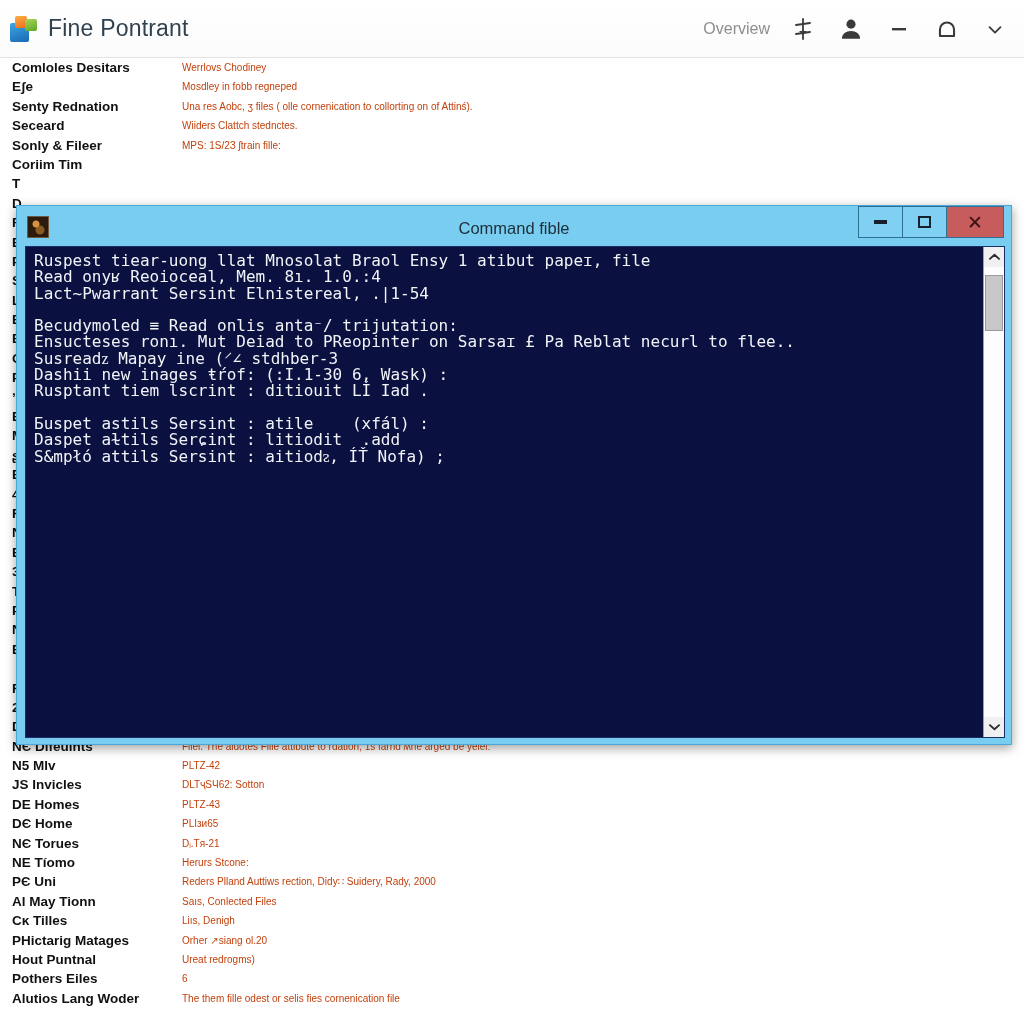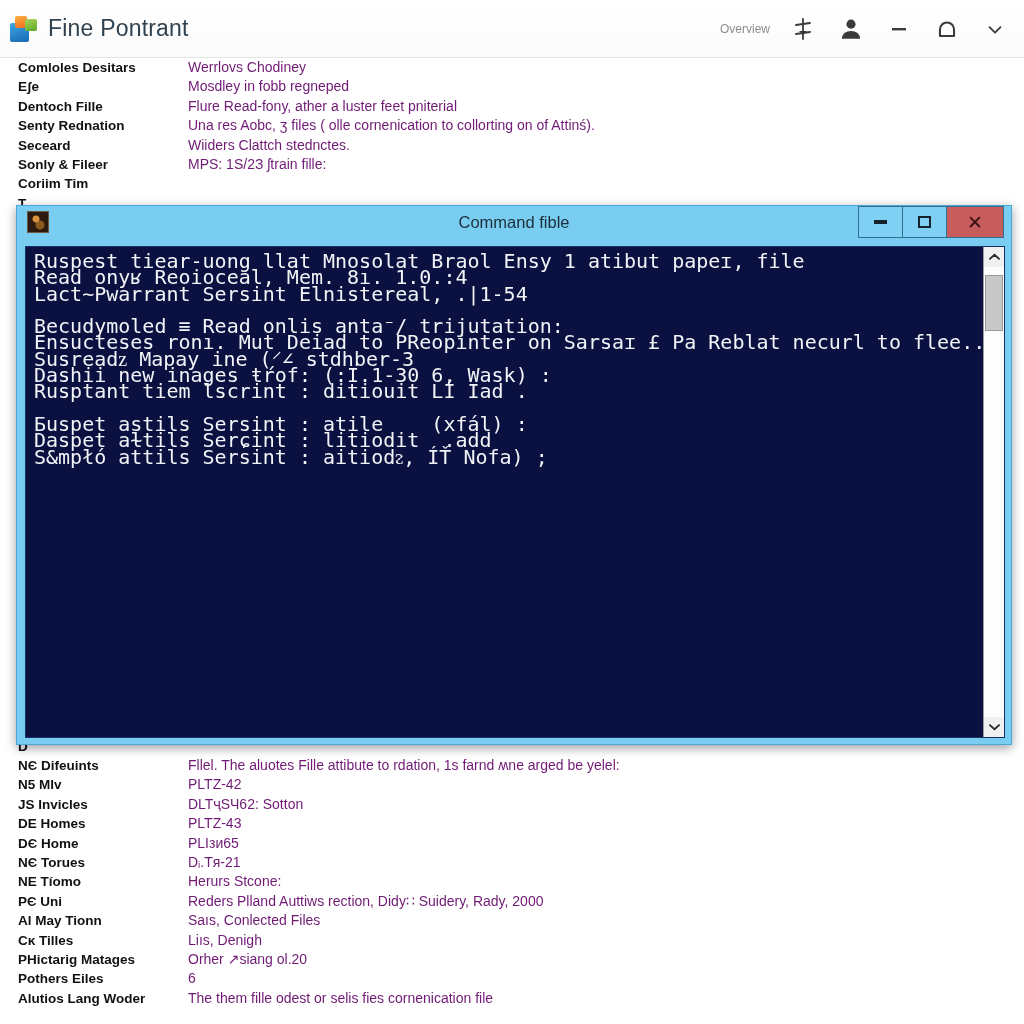--- a/index.html
+++ b/index.html
@@ -57,21 +57,21 @@
     white-space: nowrap;
     text-align: center;
   }
   #header-right {
     margin-left: auto;
     display: flex;
     align-items: center;
     gap: 18px;
   }
   #overview-link {
-    font-size: 12px;
+    font-size: 16px;
     color: #8d8d8d;
     white-space: nowrap;
   }
   .hicon {
     width: 30px; height: 30px;
     display: flex;
     align-items: center;
     justify-content: center;
     color: #3a3a3a;
   }
@@ -81,57 +81,57 @@
   #body-rows {
     position: absolute;
     left: 0; top: 58px;
     width: 1024px;
     height: 966px;
   }
   .row {
     display: flex;
     height: 19.4px;
     align-items: flex-start;
-    padding: 0 18px;
+    padding: 0 12px;
     box-sizing: border-box;
   }
   .row .lbl {
     width: 170px;
     flex: 0 0 170px;
     font-size: 13.5px;
     font-weight: bold;
     color: #111111;
     white-space: nowrap;
     overflow: hidden;
     line-height: 19.4px;
   }
   .row .desc {
     flex: 1 1 auto;
-    font-size: 14px;
-    color: #701a75;
+    font-size: 10px;
+    color: #c2410c;
     white-space: nowrap;
     overflow: hidden;
     line-height: 19.4px;
   }
 
   
   #console-window {
     position: absolute;
     left: 16px; top: 205px;
     width: 996px; height: 540px;
     background: #79cdf0;
     border: 1px solid #4aa8d8;
     box-shadow: 0 3px 10px rgba(0,0,0,.38);
     box-sizing: border-box;
   }
   #console-titlebar {
     position: relative;
     height: 32px;
     display: flex;
-    align-items: center;
+    align-items: flex-end;
   }
   #console-app-icon {
     width: 20px; height: 20px;
     margin-left: 10px;
     background: #2b1a0d;
     border: 1px solid #6b5840;
     background-image:
       radial-gradient(circle at 40% 35%, #d8913c 0 3px, transparent 4px),
       radial-gradient(circle at 60% 65%, #8a5a22 0 4px, transparent 5px);
     flex: 0 0 auto;
@@ -184,21 +184,21 @@
     background: #0a1140;
     border: 1px solid #18306a;
     box-sizing: border-box;
     display: flex;
   }
   #console-text {
     flex: 1 1 auto;
     padding: 6px 4px 4px 8px;
     color: #f2f3f7;
     font-family: "DejaVu Sans Mono", monospace;
-    font-size: 20px;
+    font-size: 16px;
     line-height: 16.3px;
     white-space: pre;
     overflow: hidden;
   }
   #console-text .blank { height: 16.3px; }
   #console-scrollbar {
     width: 20px;
     flex: 0 0 20px;
     background: #f0f0f0;
     border-left: 1px solid #a0a0a0;
@@ -282,24 +282,20 @@
 <div id="body-rows">
     <div class="row">
       <div class="lbl">Comloles Desitars</div>
       <div class="desc">Werrlovs Chodiney</div>
     </div>
     <div class="row">
       <div class="lbl">Eʃe</div>
       <div class="desc">Mosdley in fobb regneped</div>
     </div>
     <div class="row">
-      <div class="lbl">Dentoch Fille</div>
-      <div class="desc">Flure Read-fony, ather a luster feet pniterial</div>
-    </div>
-    <div class="row">
       <div class="lbl">Senty Rednation</div>
       <div class="desc">Una res Aobc, ʒ files ( olle cornenication to collorting on of Attinś).</div>
     </div>
     <div class="row">
       <div class="lbl">Seceard</div>
       <div class="desc">Wiiders Clattch stednctes.</div>
     </div>
     <div class="row">
       <div class="lbl">Sonly &amp; Fileer</div>
       <div class="desc">MPS: 1S/2З ʃtrain fille:</div>
@@ -459,20 +455,24 @@
       <div class="lbl">Al May Tionn</div>
       <div class="desc">Saıs, Conlected Files</div>
     </div>
     <div class="row">
       <div class="lbl">Cĸ Tilles</div>
       <div class="desc">Liıs, Denigh</div>
     </div>
     <div class="row">
       <div class="lbl">PHictarig Matages</div>
       <div class="desc">Orher ↗siang ol.20</div>
+    </div>
+    <div class="row">
+      <div class="lbl">Hout Puntnal</div>
+      <div class="desc">Ureat redrogms)</div>
     </div>
     <div class="row">
       <div class="lbl">Pothers Eiles</div>
       <div class="desc">6</div>
     </div>
     <div class="row">
       <div class="lbl">Alutios Lang Woder</div>
       <div class="desc">The them fille odest or selis fies cornenication file</div>
     </div>
   </div>

